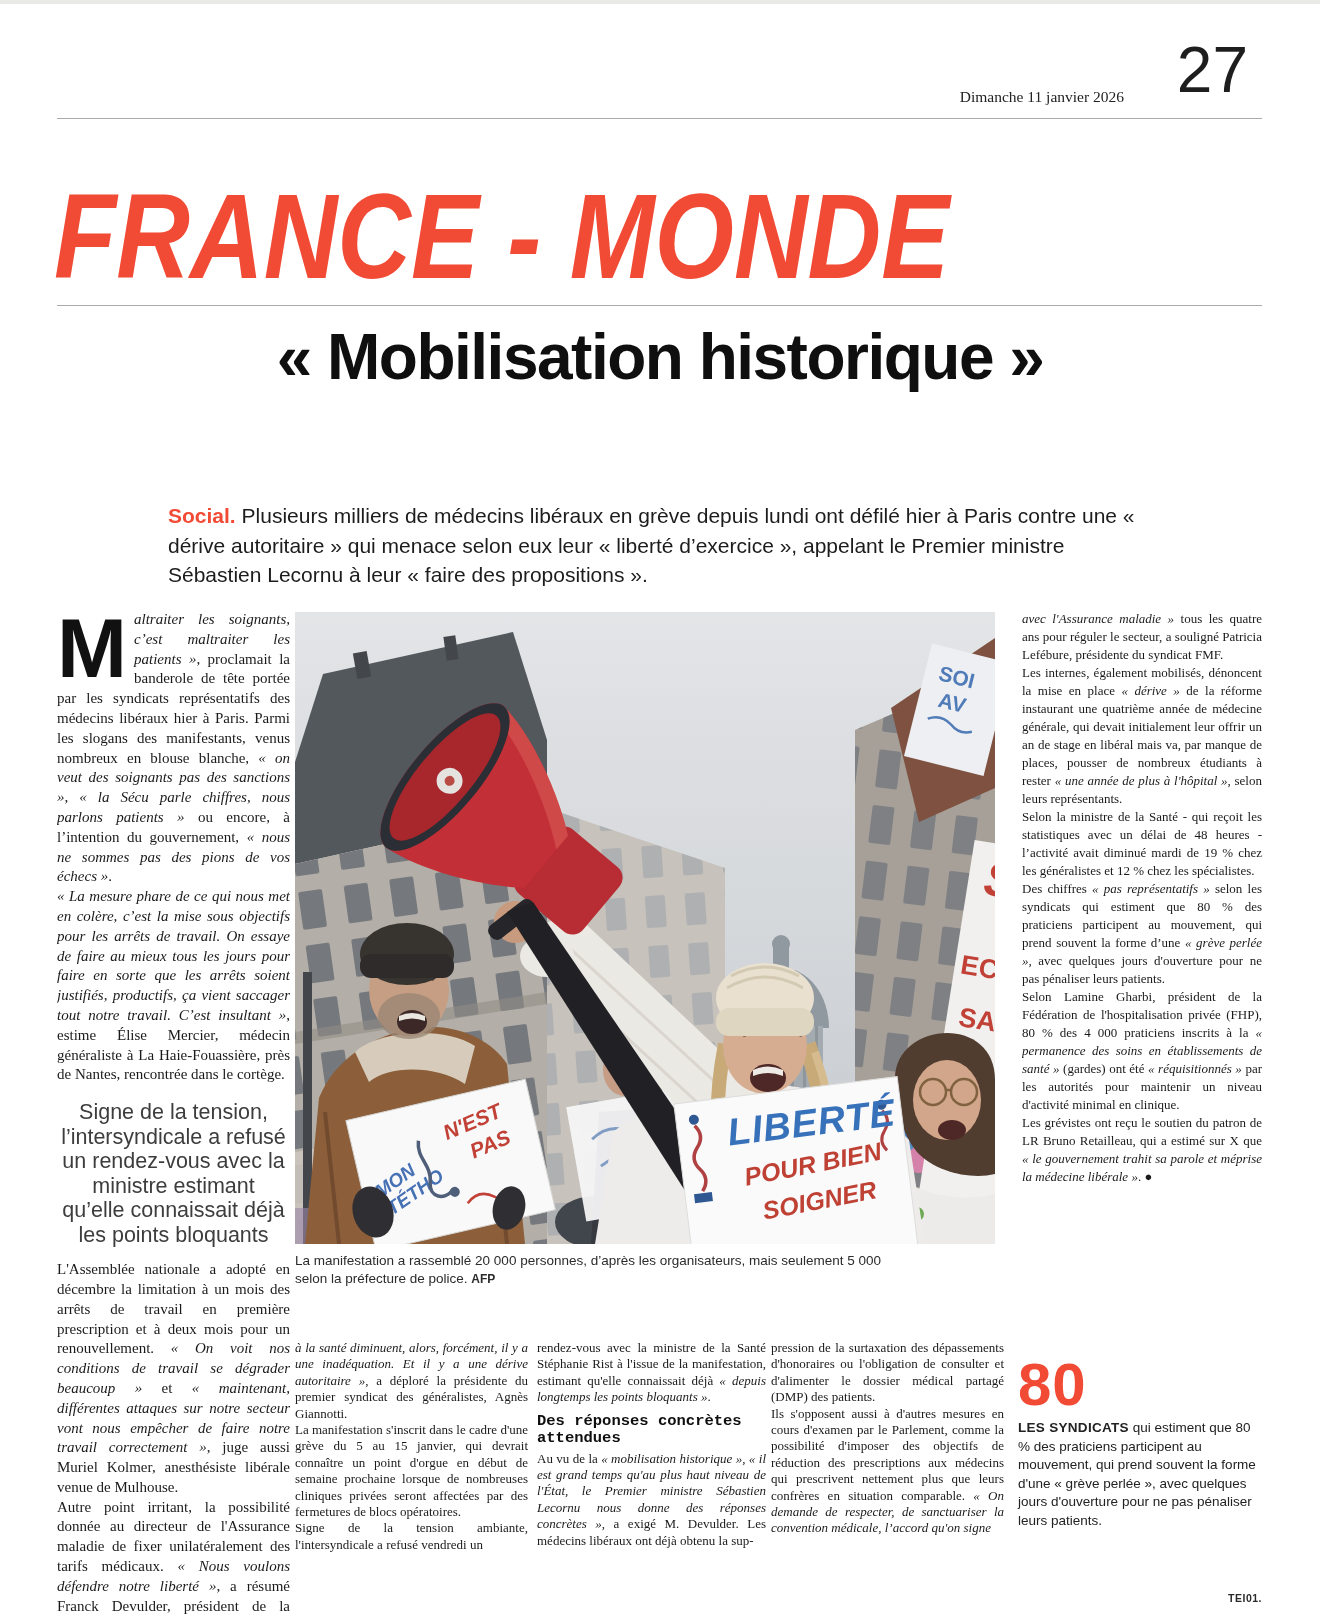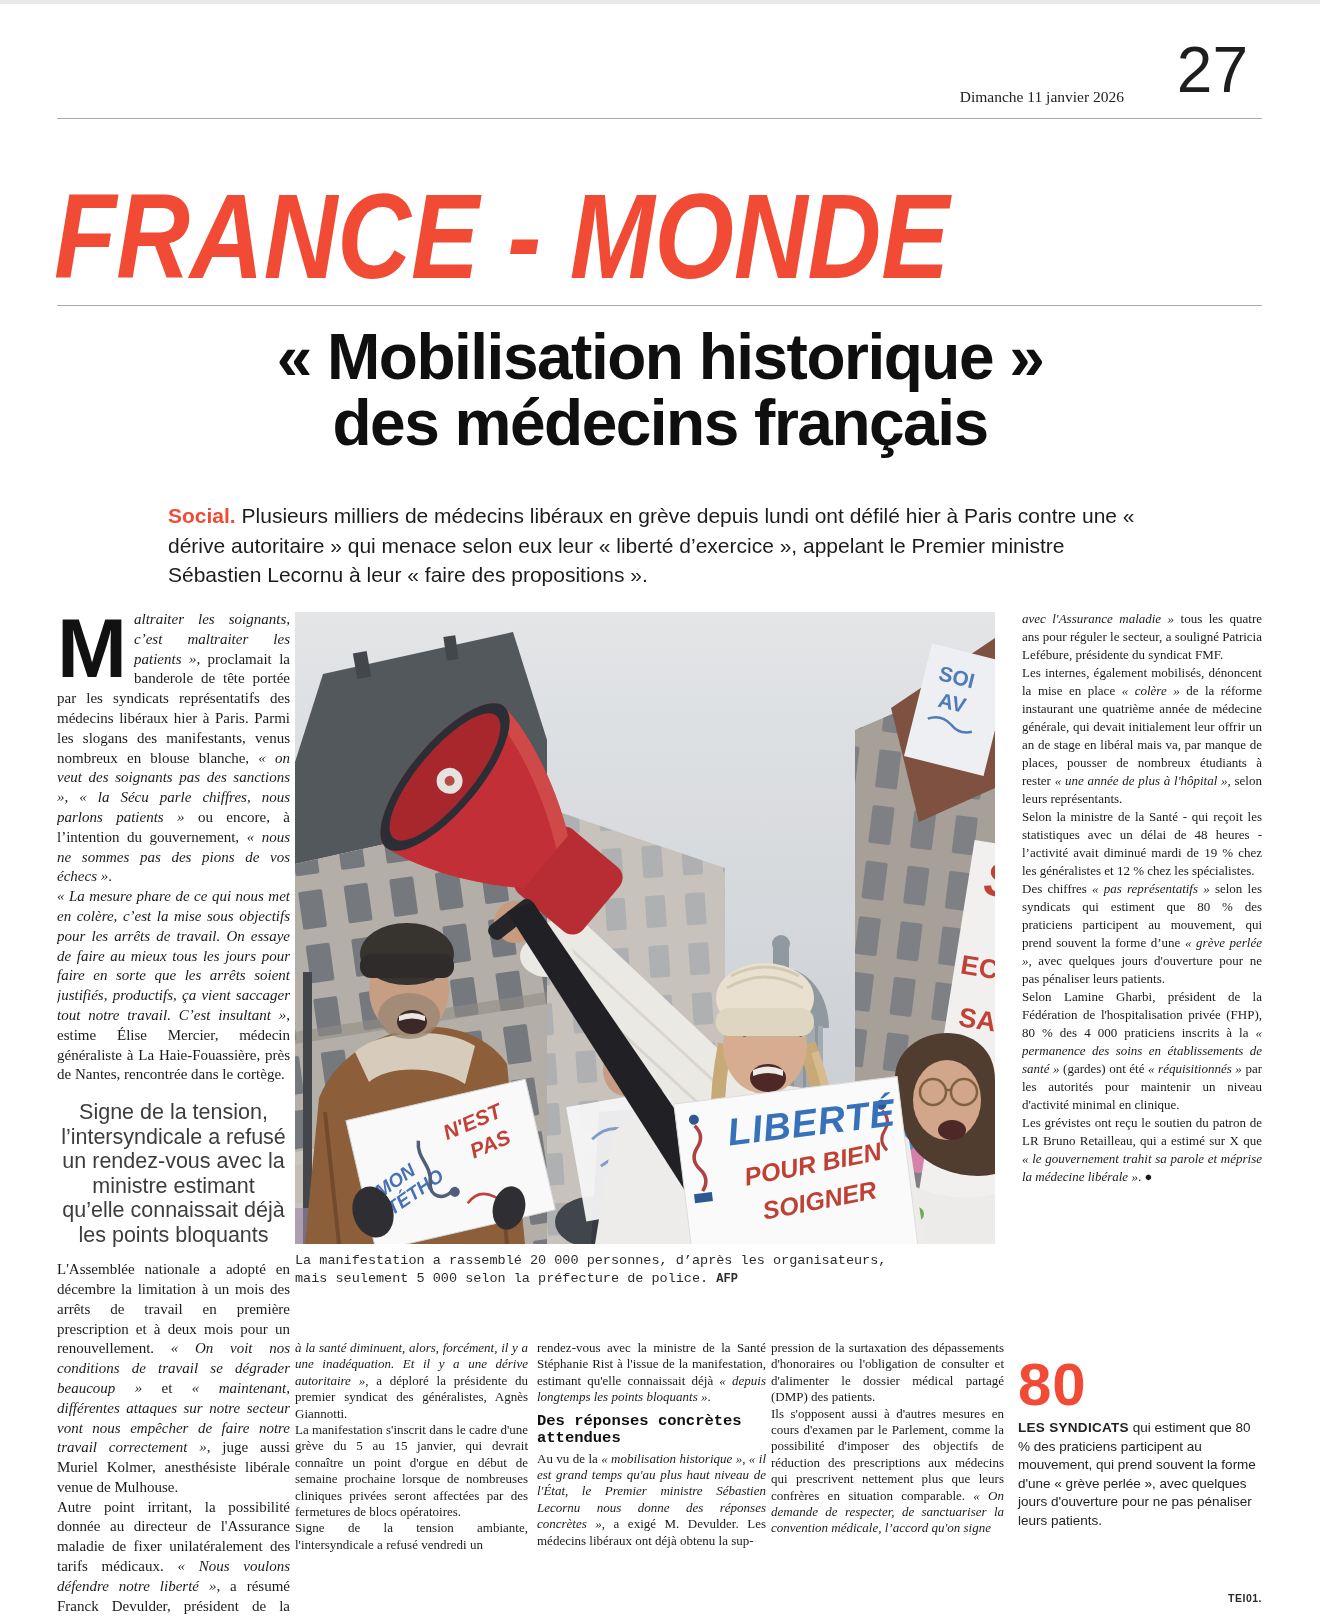--- a/index.html
+++ b/index.html
@@ -29,21 +29,21 @@
              text-align:center;margin:15px 2px 13px;hyphens:none;}
   .col-right{position:absolute;left:1022px;top:606px;width:240px;height:748px;overflow:hidden;font-size:13px;line-height:18px;}
   .bcol{position:absolute;top:1336px;height:278px;overflow:hidden;font-size:13px;line-height:16.4px;}
   #bcol1{left:295px;width:233px;}
   #bcol2{left:537px;width:229px;}
   #bcol3{left:771px;width:233px;}
   .subhead{font-family:Liberation Mono, monospace;font-weight:700;font-size:15.5px;line-height:17.5px;color:#0f0f0f;
            margin:7px 0 3px;text-align:left;hyphens:none;}
   
   .photo{position:absolute;left:295px;top:608px;width:700px;height:632px;overflow:hidden;background:#cfd3d6;}
-  .caption{position:absolute;left:295px;top:1248px;width:600px;font-family:Liberation Mono, monospace;
+  .caption{position:absolute;left:295px;top:1248px;width:600px;font-family:Liberation Sans, sans-serif;
            font-size:13.5px;line-height:18px;color:#2b2b2b;}
   .caption b{font-size:12px;}
   
   .statbox{position:absolute;left:1018px;top:1352px;width:248px;font-family:"Liberation Sans",sans-serif;}
   .stat-number{font-size:60px;font-weight:900;color:#f24b35;line-height:58px;letter-spacing:1px;}
   .stat-text{font-size:13.5px;line-height:18.5px;color:#222;margin-top:5px;}
   .stat-text b{letter-spacing:.3px;}
   
   .edcode{position:absolute;right:58px;top:1588px;font-family:"Liberation Sans",sans-serif;font-weight:700;
           font-size:10.5px;color:#2a2a2a;letter-spacing:.5px;}
@@ -56,21 +56,20 @@
 
   <div class="date">Dimanche 11 janvier 2026</div>
   <div class="pagenum">27</div>
   <div class="rule" style="left:57px;right:58px;top:114px;"></div>
 
   <div class="banner">FRANCE - MONDE</div>
   <div class="rule" style="left:57px;right:58px;top:301px;"></div>
 
   <div class="headline">
     <div>« Mobilisation historique »</div>
-    <div>des médecins français</div>
   </div>
 
   <div class="lede"><span class="kicker">Social.</span><span> Plusieurs milliers de médecins libéraux en grève depuis lundi ont défilé hier à Paris contre une « dérive autoritaire » qui menace selon eux leur « liberté d’exercice », appelant le Premier ministre Sébastien Lecornu à leur « faire des propositions ».</span></div>
 
   <div class="col-left serifcol">
     <p><span class="dropcap">M</span><span><i>altraiter les soignants, c’est maltraiter les patients »</i>, proclamait la banderole de tête portée par les syndicats représentatifs des médecins libéraux hier à Paris. Parmi les slogans des manifestants, venus nombreux en blouse blanche, <i>« on veut des soignants pas des sanctions »</i>, <i>« la Sécu parle chiffres, nous parlons patients »</i> ou encore, à l’intention du gouvernement, <i>« nous ne sommes pas des pions de vos échecs »</i>.</span></p>
     <p><i>« La mesure phare de ce qui nous met en colère, c’est la mise sous objectifs pour les arrêts de travail. On essaye de faire au mieux tous les jours pour faire en sorte que les arrêts soient justifiés, productifs, ça vient saccager tout notre travail. C’est insultant »</i>, estime Élise Mercier, médecin généraliste à La Haie-Fouassière, près de Nantes, rencontrée dans le cortège.</p>
     <div class="pullquote">Signe de la tension, l’intersyndicale a refusé un rendez-vous avec la ministre estimant qu’elle connaissait déjà les points bloquants</div>
     <p>L'Assemblée nationale a adopté en décembre la limitation à un mois des arrêts de travail en première prescription et à deux mois pour un renouvellement. <i>« On voit nos conditions de travail se dégrader beaucoup »</i> et <i>« maintenant, différentes attaques sur notre secteur vont nous empêcher de faire notre travail correctement »</i>, juge aussi Muriel Kolmer, anesthésiste libérale venue de Mulhouse.</p>
     <p>Autre point irritant, la possibilité donnée au directeur de l'Assurance maladie de fixer unilatéralement des tarifs médicaux. <i>« Nous voulons défendre notre liberté »</i>, a résumé Franck Devulder, président de la Confédération des syndicats médicaux français (CSMF) lors d’une conférence de presse dans la matinée. En France, </p>
@@ -255,21 +254,21 @@
       <ellipse cx="214" cy="596" rx="16" ry="22" fill="#26262a" transform="rotate(14 214 596)"></ellipse>
 
       <rect width="700" height="632" fill="#b9c2c9" opacity="0.06"></rect>
     </svg>
   </div>
 
   <div class="caption">La manifestation a rassemblé 20 000 personnes, d’après les organisateurs, mais seulement 5 000 selon la préfecture de police. <b>AFP</b></div>
 
   <div class="col-right serifcol">
     <p><i>avec l'Assurance maladie »</i> tous les quatre ans pour réguler le secteur, a souligné Patricia Lefébure, présidente du syndicat FMF.</p>
-    <p>Les internes, également mobilisés, dénoncent la mise en place <i>« colère »</i> de la réforme instaurant une quatrième année de médecine générale, qui devait initialement leur offrir un an de stage en libéral mais va, par manque de places, pousser de nombreux étudiants à rester <i>« une année de plus à l'hôpital »</i>, selon leurs représentants.</p>
+    <p>Les internes, également mobilisés, dénoncent la mise en place <i>« dérive »</i> de la réforme instaurant une quatrième année de médecine générale, qui devait initialement leur offrir un an de stage en libéral mais va, par manque de places, pousser de nombreux étudiants à rester <i>« une année de plus à l'hôpital »</i>, selon leurs représentants.</p>
     <p>Selon la ministre de la Santé - qui reçoit les statistiques avec un délai de 48 heures - l’activité avait diminué mardi de 19 % chez les généralistes et 12 % chez les spécialistes.</p>
     <p>Des chiffres <i>« pas représentatifs »</i> selon les syndicats qui estiment que 80 % des praticiens participent au mouvement, qui prend souvent la forme d’une <i>« grève perlée »</i>, avec quelques jours d'ouverture pour ne pas pénaliser leurs patients.</p>
     <p>Selon Lamine Gharbi, président de la Fédération de l'hospitalisation privée (FHP), 80 % des 4 000 praticiens inscrits à la <i>« permanence des soins en établissements de santé »</i> (gardes) ont été <i>« réquisitionnés »</i> par les autorités pour maintenir un niveau d'activité minimal en clinique.</p>
     <p>Les grévistes ont reçu le soutien du patron de LR Bruno Retailleau, qui a estimé sur X que <i>« le gouvernement trahit sa parole et méprise la médecine libérale »</i>. ●</p>
   </div>
 
   <div id="bcol1" class="bcol serifcol">
     <p><i>à la santé diminuent, alors, forcément, il y a une inadéquation. Et il y a une dérive autoritaire »</i>, a déploré la présidente du premier syndicat des généralistes, Agnès Giannotti.</p>
     <p>La manifestation s'inscrit dans le cadre d'une grève du 5 au 15 janvier, qui devrait connaître un point d'orgue en début de semaine prochaine lorsque de nombreuses cliniques privées seront affectées par des fermetures de blocs opératoires.</p>
     <p>Signe de la tension ambiante, l'intersyndicale a refusé vendredi un</p>

